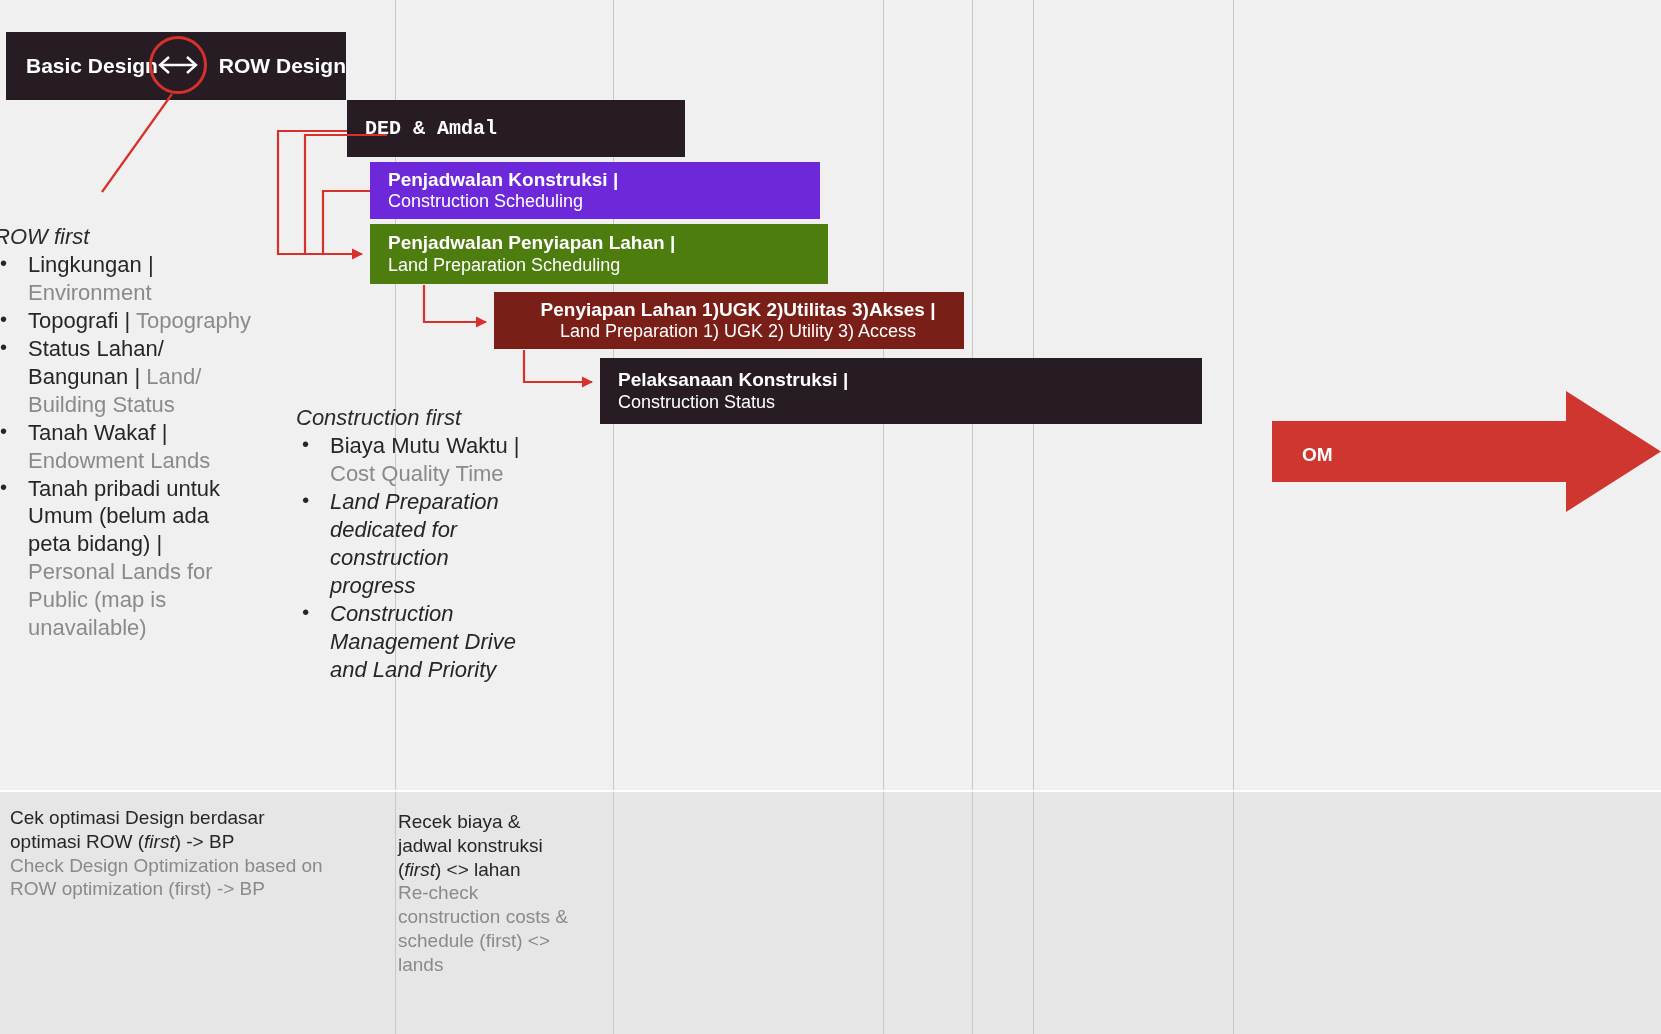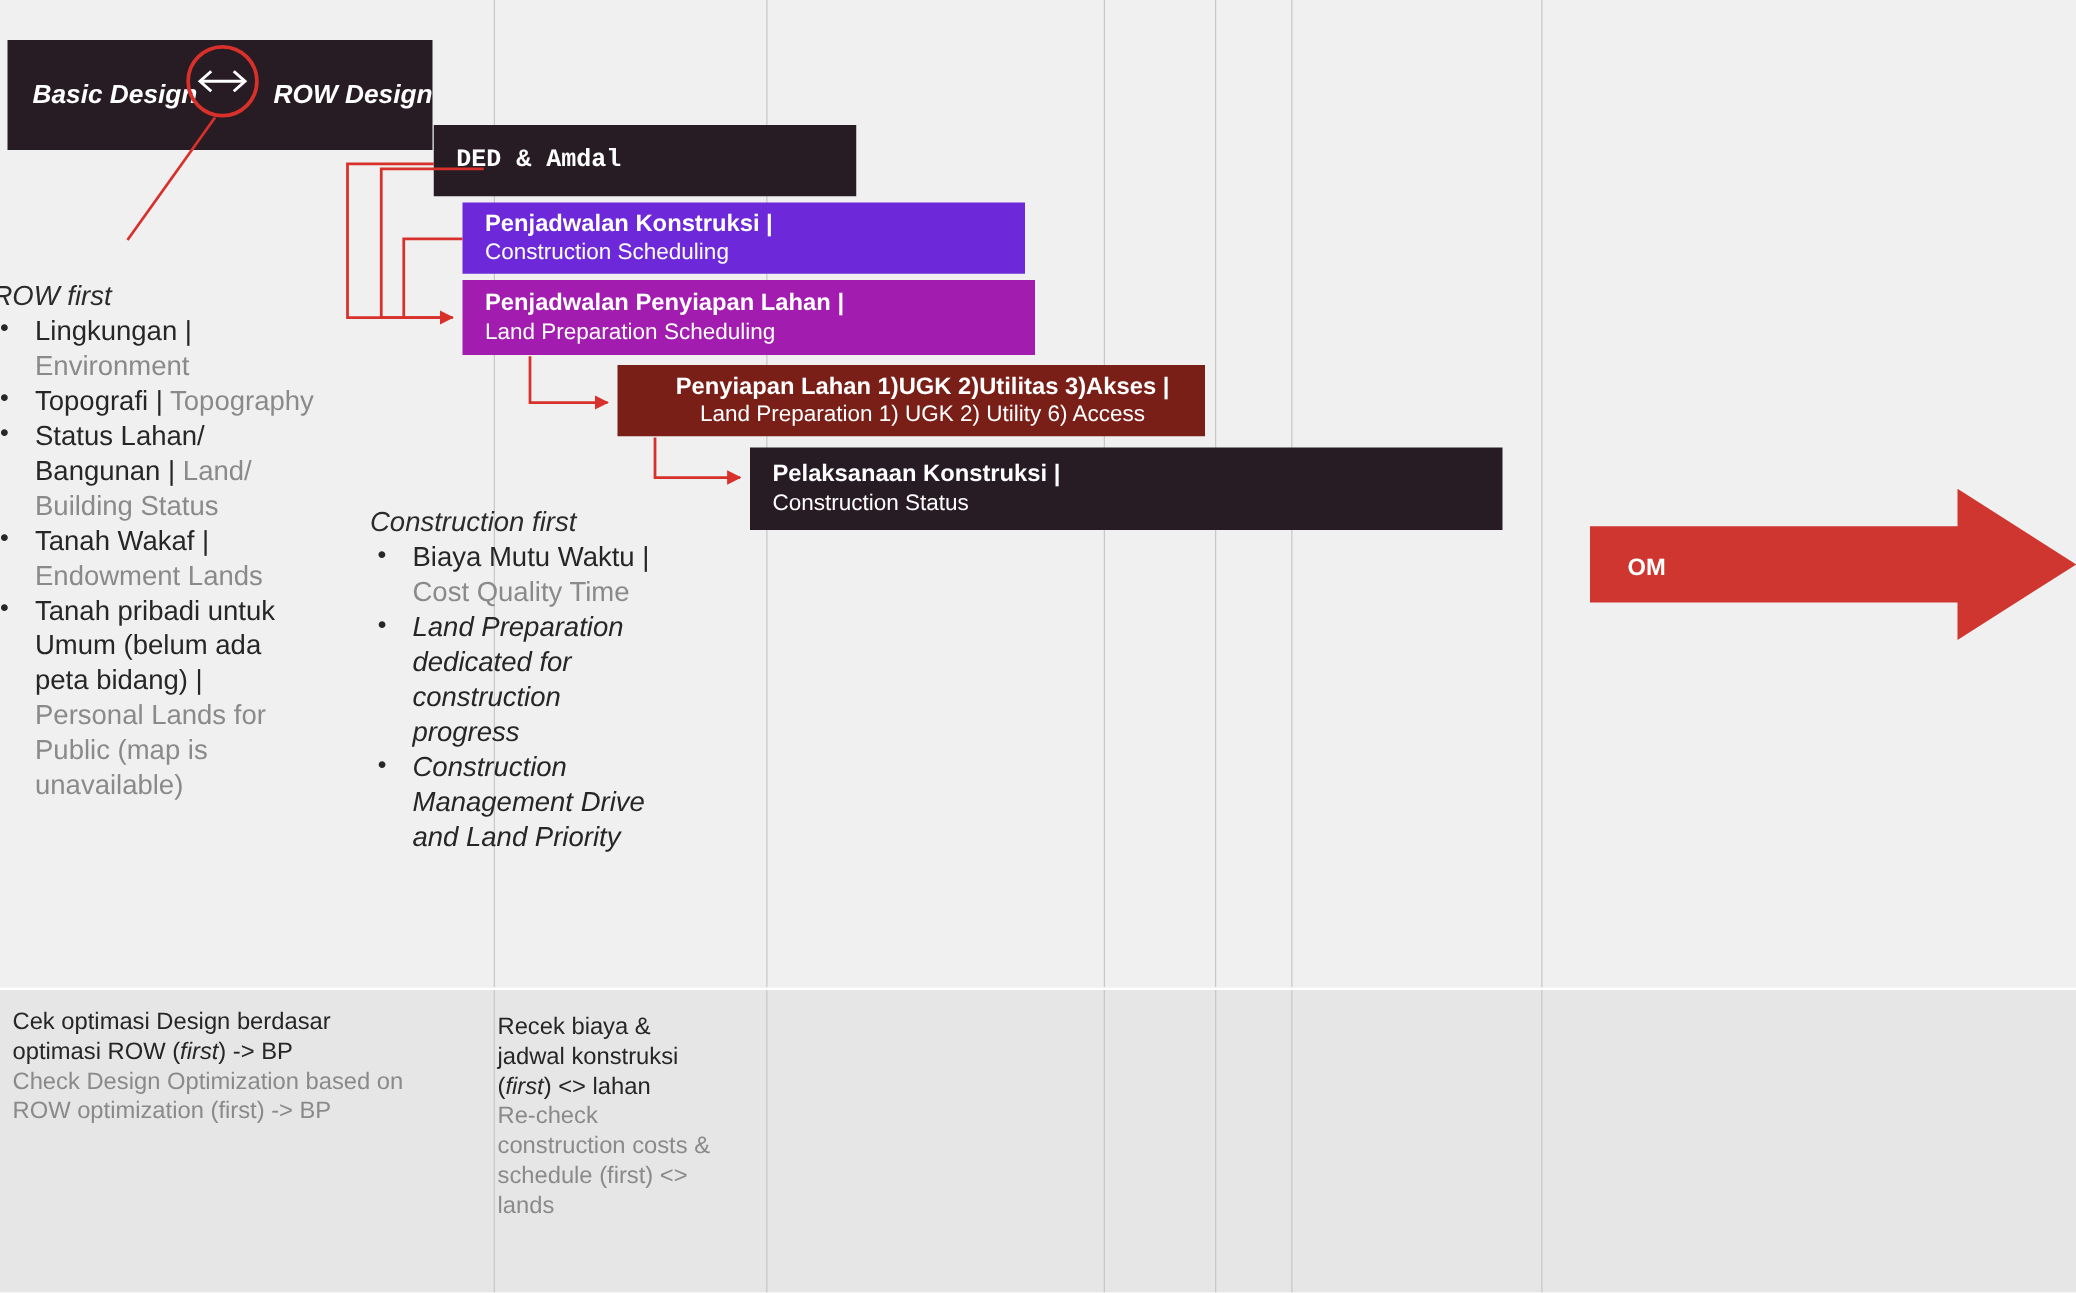--- a/index.html
+++ b/index.html
@@ -62,34 +62,34 @@
     white-space: nowrap;
   }
   .bar .ln2 {
     font-weight: normal;
     font-size: 18px;
     white-space: nowrap;
   }
   .bar.single { justify-content: center; }
 
   #bar-basic-design {
-    left: 6px; top: 32px; width: 340px; height: 88px;
+    left: 6px; top: 32px; width: 340px; height: 68px;
     background: #271c23;
-    flex-direction: row; align-items: center; padding-left: 20px; font-style: italic;
+    flex-direction: row; align-items: center; padding-left: 20px;
   }
   #bar-basic-design .bd-txt {
     font-weight: bold; font-size: 21px; white-space: nowrap;
   }
   #bar-basic-design .bd-gap { width: 74px; }
 
   #bar-ded { left: 347px; top: 100px; width: 338px; height: 57px; background: #271c23; }
   #bar-ded .ln1 { font-size: 20px; font-family: Liberation Mono, monospace; }
 
   #bar-konstruksi { left: 370px; top: 162px; width: 450px; height: 57px; background: #6d28d9; }
-  #bar-lahan-sched { left: 370px; top: 224px; width: 458px; height: 60px; background: #a21caf; justify-content: center; }
+  #bar-lahan-sched { left: 370px; top: 224px; width: 458px; height: 60px; background: #4d7c0f; justify-content: center; }
   #bar-penyiapan { left: 494px; top: 292px; width: 470px; height: 57px; background: #7a1f17; text-align: center; }
   #bar-pelaksanaan { left: 600px; top: 358px; width: 602px; height: 66px; background: #271c23; }
 
   
   #dbl-arrow-badge {
     position: absolute;
     left: 149px; top: 36px;
     width: 58px; height: 58px;
     border: 3px solid #d8302a;
     border-radius: 50%;
@@ -223,21 +223,21 @@
     <span class="ln2">Construction Scheduling</span>
   </div>
 
   <div class="bar" id="bar-lahan-sched">
     <span class="ln1">Penjadwalan Penyiapan Lahan |</span>
     <span class="ln2">Land Preparation Scheduling</span>
   </div>
 
   <div class="bar" id="bar-penyiapan">
     <span class="ln1">Penyiapan Lahan 1)UGK 2)Utilitas 3)Akses |</span>
-    <span class="ln2">Land Preparation 1) UGK 2) Utility 6) Access</span>
+    <span class="ln2">Land Preparation 1) UGK 2) Utility 3) Access</span>
   </div>
 
   <div class="bar" id="bar-pelaksanaan">
     <span class="ln1">Pelaksanaan Konstruksi |</span>
     <span class="ln2">Construction Status</span>
   </div>
 
   <div class="textcol" id="col-row-first">
     <div class="col-head">ROW first</div>
     <ul class="bullets">

